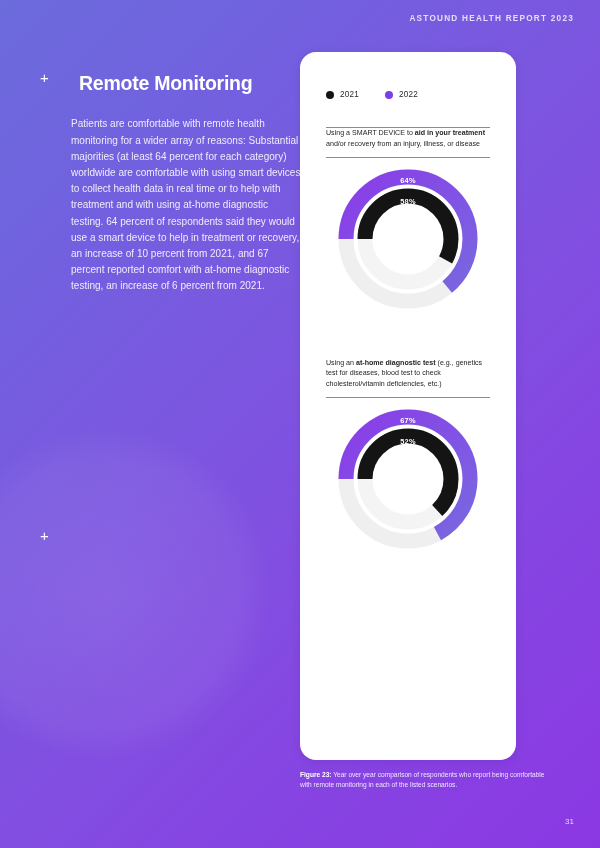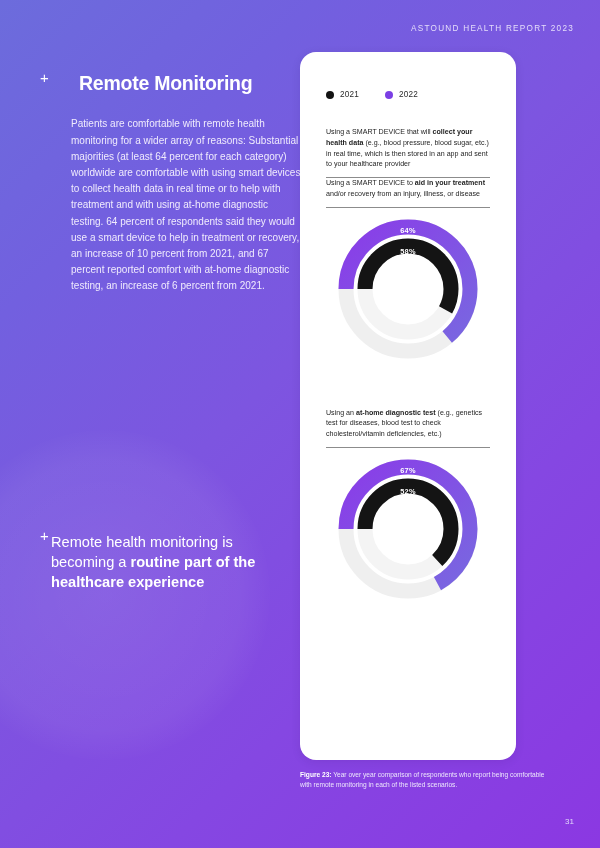--- a/index.html
+++ b/index.html
@@ -11,23 +11,23 @@
   .page{
     position:relative;width:600px;height:848px;overflow:hidden;
     background:linear-gradient(135deg,#6C6CDC 0%,#7260DF 22%,#7D55E0 45%,#8547E2 70%,#8B38E2 100%);
   }
   .glow{
     position:absolute;left:-60px;top:430px;width:330px;height:330px;border-radius:50%;
     background:radial-gradient(circle at 50% 50%, rgba(255,255,255,0.085) 0%, rgba(255,255,255,0.05) 58%, rgba(255,255,255,0.0) 72%);
     pointer-events:none;
   }
   .report-header{
-    position:absolute;right:26px;top:24px;
+    position:absolute;right:26px;top:14px;
     font-size:8.2px;letter-spacing:1.25px;color:#E4DCFA;
-    text-transform:uppercase;font-weight:400;
+    text-transform:uppercase;font-weight:700;
   }
   .plus{
     color:#fff;font-size:15px;line-height:1;font-weight:300;
     position:absolute;
   }
   
   .left{position:absolute;left:43px;top:72px;width:232px;margin-left:28px;}
   .title-plus{left:40px;top:70px;}
   .page-title{
     color:#fff;font-size:19.5px;font-weight:700;letter-spacing:-0.25px;
@@ -90,45 +90,37 @@
 
   <div class="report-header">ASTOUND HEALTH REPORT 2023</div>
 
   <div class="plus title-plus">+</div>
   <div class="left">
     <h1 class="page-title">Remote Monitoring</h1>
     <p class="body-copy">Patients are comfortable with remote health monitoring for a wider array of reasons: Substantial majorities (at least 64 percent for each category) worldwide are comfortable with using smart devices to collect health data in real time or to help with treatment and with using at-home diagnostic testing. 64 percent of respondents said they would use a smart device to help in treatment or recovery, an increase of 10 percent from 2021, and 67 percent reported comfort with at-home diagnostic testing, an increase of 6 percent from 2021.</p>
   </div>
 
   <div class="plus quote-plus">+</div>
-  <div class="pullquote-wrap">
-    <p class="pullquote">
-      <span>Remote health monitoring is becoming a </span><b>routine part of the healthcare experience</b>
-    </p>
-  </div>
 
   <div class="page-num">31</div>
 
   <div class="card">
 
     <div class="legend">
       <div class="legend-item">
         <span class="dot" style="background:#141414"></span>
         <span class="legend-label">2021</span>
       </div>
       <div class="legend-item">
         <span class="dot" style="background:#7B3FE4"></span>
         <span class="legend-label">2022</span>
       </div>
     </div>
 
     <div class="section sec-1">
-      <p class="sec-caption">
-        <span>Using a SMART DEVICE that will </span><b>collect your health data</b><span> (e.g., blood pressure, blood sugar, etc.) in real time, which is then stored in an app and sent to your healthcare provider</span>
-      </p>
       <div class="rule"></div>
     </div>
 
     <div class="section sec-2">
       <p class="sec-caption">
         <span>Using a SMART DEVICE to </span><b>aid in your treatment</b><span> and/or recovery from an injury, illness, or disease</span>
       </p>
       <div class="rule"></div>
       <div class="chart-row">
         <div class="donut">

